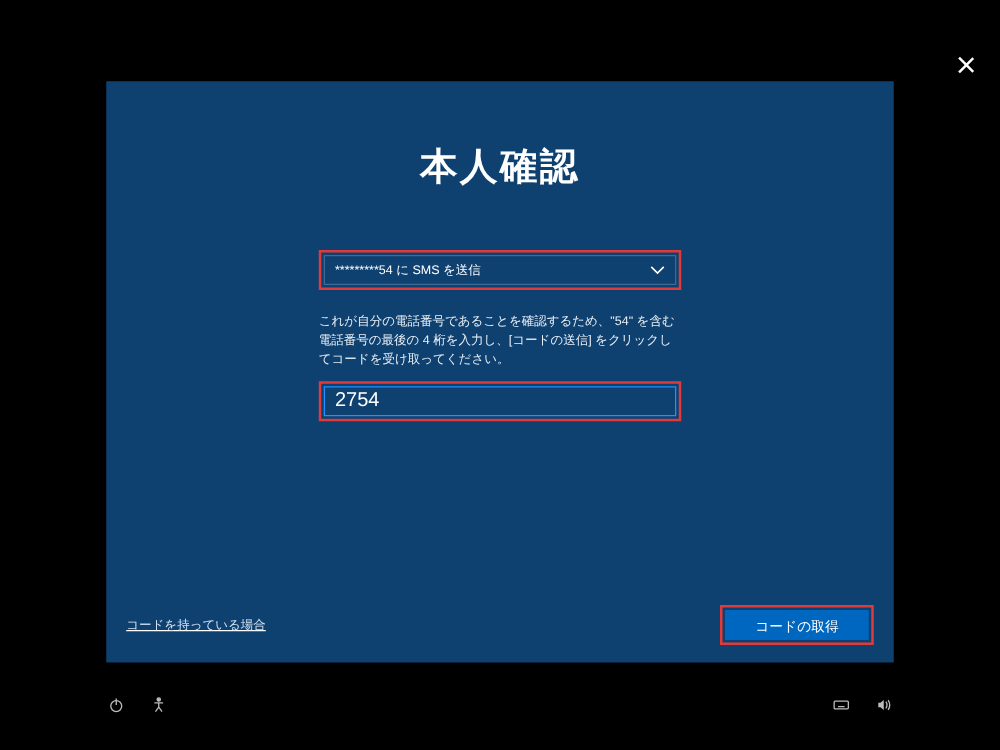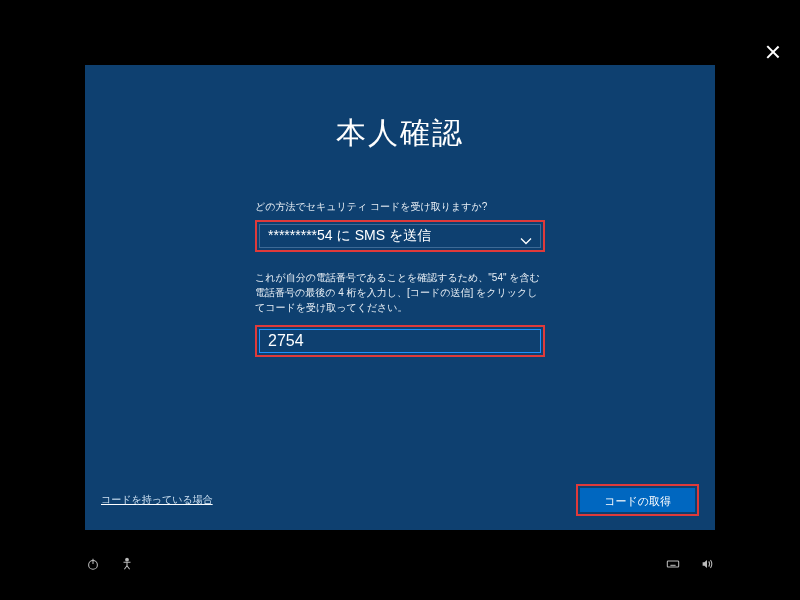--- a/index.html
+++ b/index.html
@@ -39,21 +39,21 @@
       top: -1px;
       width: 1.5px;
       height: 16px;
       background: #fff;
     }
     .close-btn::before { transform: rotate(45deg); }
     .close-btn::after { transform: rotate(-45deg); }
     .title {
       text-align: center;
       font-size: 30px;
-      font-weight: 400;
+      font-weight: 700;
       margin-top: 48px;
       letter-spacing: 2px;
     }
     .content {
       margin: 46px auto 0;
       width: 290px;
     }
     .prompt {
       font-size: 10px;
       margin-bottom: 6px;
@@ -63,21 +63,21 @@
       border: 2px solid #e03a3a;
       padding: 2px;
       margin-bottom: 18px;
     }
     .dropdown {
       display: flex;
       align-items: center;
       justify-content: space-between;
       border: 1px solid #3d6a96;
       padding: 6px 8px;
-      font-size: 14px;
+      font-size: 10px;
       background: #0e4070;
       cursor: pointer;
       height: 24px;
     }
     .chevron {
       width: 12px;
       height: 8px;
     }
     .instruction {
       font-size: 10px;
@@ -160,21 +160,20 @@
   </style>
 </head>
 <body>
 
 <div class="close-btn"></div>
 
 <div class="dialog-panel">
   <h1 class="title">本人確認</h1>
 
   <div class="content">
-    <div class="prompt">どの方法でセキュリティ コードを受け取りますか?</div>
     <div class="highlight-wrap">
       <div class="dropdown">
         <span>*********54 に SMS を送信</span>
         <span class="chevron">
           <svg viewBox="0 0 12 8">
               <path d="M1 1.5 L6 6.5 L11 1.5" stroke="#fff" stroke-width="1.3" fill="none"></path>
             </svg>
         </span>
       </div>
     </div>

